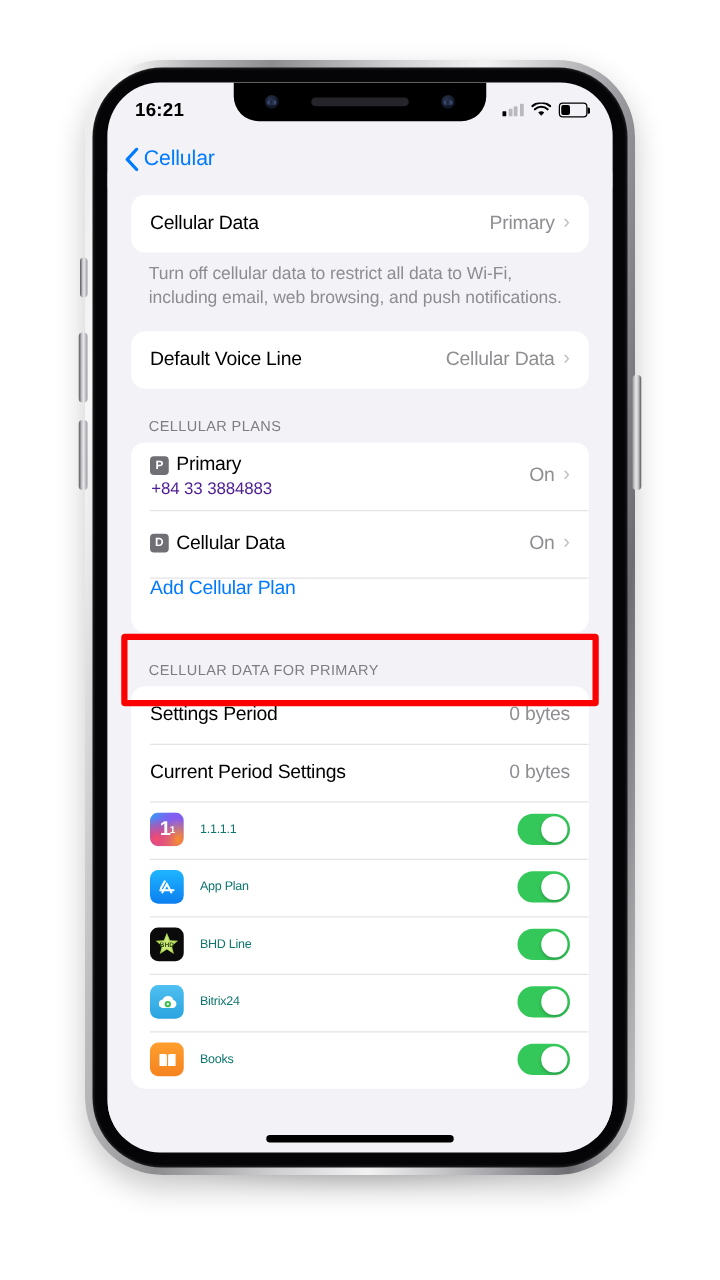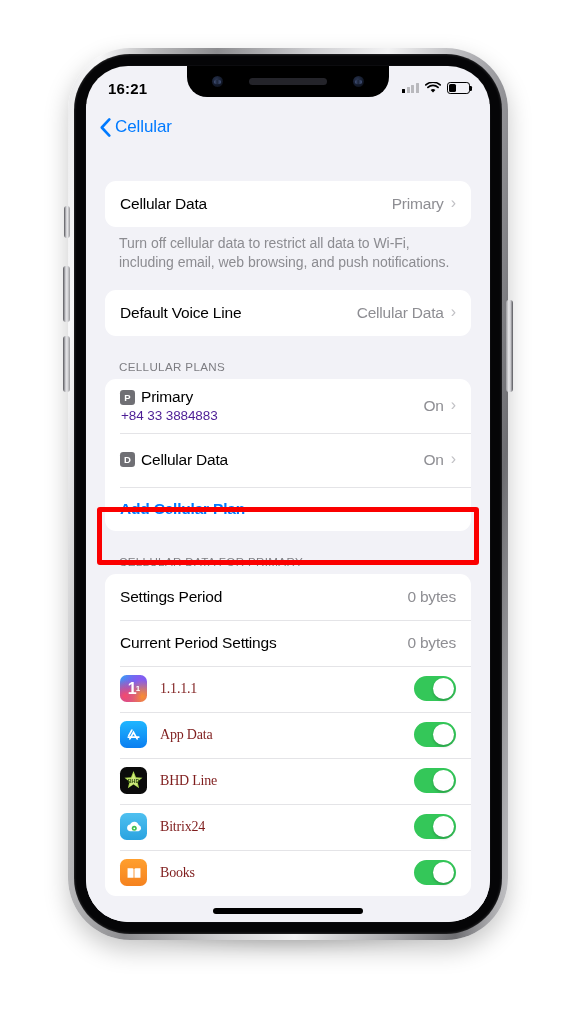--- a/index.html
+++ b/index.html
@@ -80,21 +80,21 @@
 
   
   .navbar{ position:absolute; top:38px; left:0; width:404px; height:46px; z-index:20;
     background:#f2f2f7; display:flex; align-items:center; }
   .nav-back{ display:flex; align-items:center; gap:4px; padding-left:14px; color:#007aff; cursor:pointer; }
   .nav-back span{ font-size:17px; letter-spacing:-.1px; }
   .nav-title{ position:absolute; left:0; width:404px; text-align:center;
     font-size:16.5px; font-weight:bold; color:#000; letter-spacing:-.2px; }
 
   
-  .content{ position:absolute; top:97px; left:0; width:404px; height:772px; background:#f2f2f7; overflow:hidden; }
+  .content{ position:absolute; top:72px; left:0; width:404px; height:772px; background:#f2f2f7; overflow:hidden; }
 
   .card{ background:#fff; border-radius:11px; margin:0 19px; overflow:hidden; }
   .row{ display:flex; align-items:center; min-height:46px; padding:0 15px; position:relative; }
   .row + .row::before{ content:""; position:absolute; left:15px; right:0; top:0; height:1px; background:#e4e4e7; }
   .row-label{ font-size:15.5px; color:#000; letter-spacing:-.2px; }
   .row-right{ margin-left:auto; display:flex; align-items:center; gap:7px; }
   .row-value{ font-size:15.5px; color:#8e8e93; letter-spacing:-.2px; }
   .chev{ color:#c1c1c5; font-size:16px; line-height:1; transform:translateY(-1px); }
 
   .footnote{ font-size:14px; color:#8c8c91; line-height:1.38; margin:7px 33px 0 33px; letter-spacing:-.05px; }
@@ -102,29 +102,29 @@
 
   
   .plan-row{ display:flex; align-items:center; min-height:54px; padding:7px 15px; position:relative; }
   .plan-row + .plan-row::before{ content:""; position:absolute; left:15px; right:0; top:0; height:1px; background:#e4e4e7; }
   .plan-left{ display:flex; flex-direction:column; gap:2px; }
   .plan-title{ display:flex; align-items:center; gap:6px; }
   .badge{ width:15px; height:15px; border-radius:3.2px; background:#6f6f74; color:#fff;
     font-size:9.5px; font-weight:bold; display:flex; align-items:center; justify-content:center; }
   .plan-name{ font-size:15.5px; color:#000; letter-spacing:-.2px; }
   .plan-sub{ font-size:13.5px; color:#4c1d95; letter-spacing:-.1px; padding-left:1px; }
-  .link-row{ display:flex; align-items:center; min-height:44px; padding:0 15px; position:relative;font-weight:bold; }
+  .link-row{ display:flex; min-height:44px; padding:0 15px; position:relative; }
   .link-row::before{ content:""; position:absolute; left:15px; right:0; top:0; height:1px; background:#e4e4e7; }
   .link-text{ font-size:15.5px; color:#007aff; letter-spacing:-.2px; }
 
   
   .app-row{ display:flex; align-items:center; min-height:46px; padding:0 15px; position:relative; }
   .app-row::before{ content:""; position:absolute; left:15px; right:0; top:0; height:1px; background:#e4e4e7; }
   .app-icon{ width:27px; height:27px; border-radius:6.6px; flex:none; overflow:hidden; position:relative; }
-  .app-name{ font-size:14px; color:#7f1d1d; letter-spacing:-.2px; margin-left:13px;font-family:Liberation Serif, serif; }
+  .app-name{ font-size:10px; color:#0f766e; letter-spacing:-.2px; margin-left:13px; }
   .toggle{ margin-left:auto; width:42px; height:25px; border-radius:13px; background:#34c759; position:relative; flex:none; }
   .toggle .knob{ position:absolute; right:1.7px; top:1.7px; width:21.6px; height:21.6px; border-radius:50%;
     background:#fff; box-shadow:0 1.5px 3px rgba(0,0,0,0.22); }
 
   
   .ic-1111{ background:
       radial-gradient(circle at 18% 78%, #f84a6a 0%, rgba(248,74,106,0) 56%),
       radial-gradient(circle at 82% 80%, #f98e2e 0%, rgba(249,142,46,0) 55%),
       radial-gradient(circle at 75% 18%, #8a5bf0 0%, rgba(138,91,240,0) 58%),
       linear-gradient(150deg,#3aa0f5 0%,#6a5df0 45%,#e24d8f 100%); }
@@ -292,21 +292,21 @@
         </div>
 
         <div class="app-row">
           <div class="app-icon ic-appstore">
             <svg width="19" height="19" viewBox="0 0 24 24">
               <path d="M7.4 17.6 L12 9.2 L16.6 17.6" stroke="#fff" stroke-width="2.1" fill="none" stroke-linecap="round"></path>
               <path d="M9.9 6.4 L6.0 13.4" stroke="#fff" stroke-width="2.1" fill="none" stroke-linecap="round"></path>
               <path d="M5.3 15.4 H18.7" stroke="#fff" stroke-width="2.1" stroke-linecap="round"></path>
             </svg>
           </div>
-          <div class="app-name">App Data</div>
+          <div class="app-name">App Plan</div>
           <div class="toggle">
               <div class="knob"></div>
             </div>
         </div>
 
         <div class="app-row">
           <div class="app-icon ic-bhd">
             <svg width="23" height="23" viewBox="0 0 24 24">
               <path d="M12 2.2 L14.6 8.6 L21.4 9.0 L16.2 13.4 L17.9 20.0 L12 16.3 L6.1 20.0 L7.8 13.4 L2.6 9.0 L9.4 8.6 Z" fill="#a8d44a"></path>
               <path d="M12 4.4 L13.9 9.6 L19.2 9.9 L15.1 13.3 L16.4 18.4 L12 15.4 L7.6 18.4 L8.9 13.3 L4.8 9.9 L10.1 9.6 Z" fill="#cfe87f"></path>

